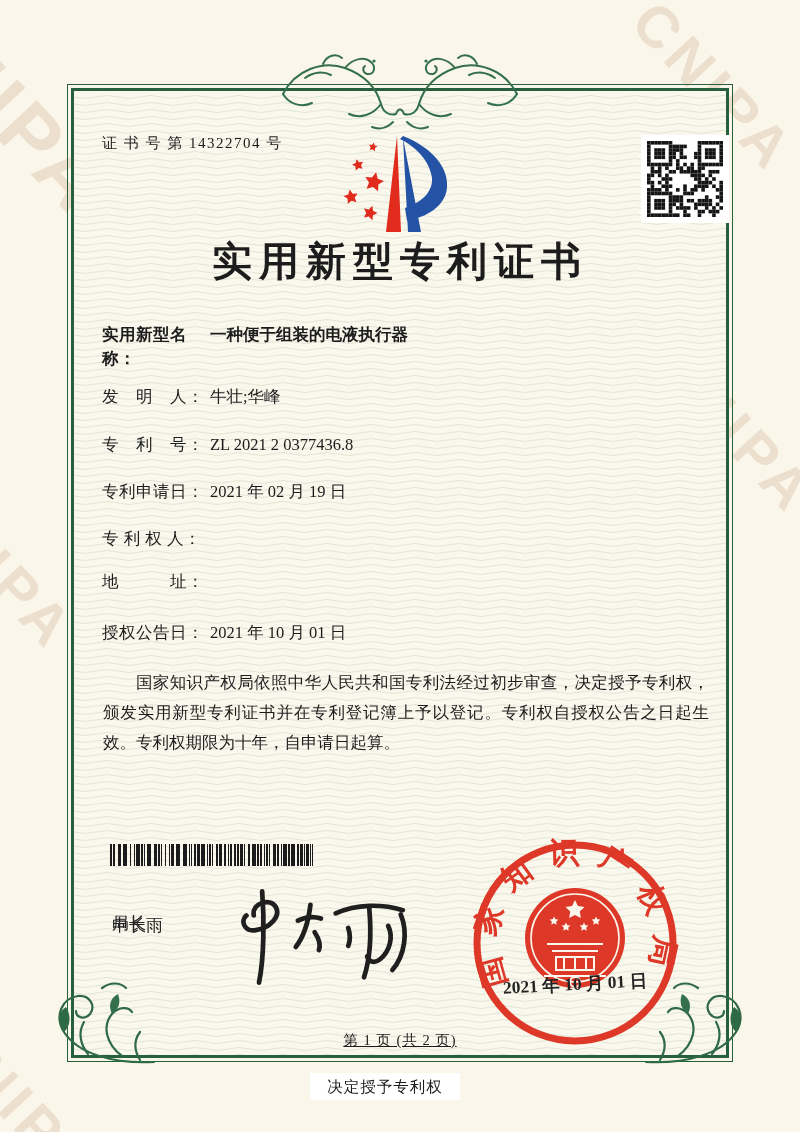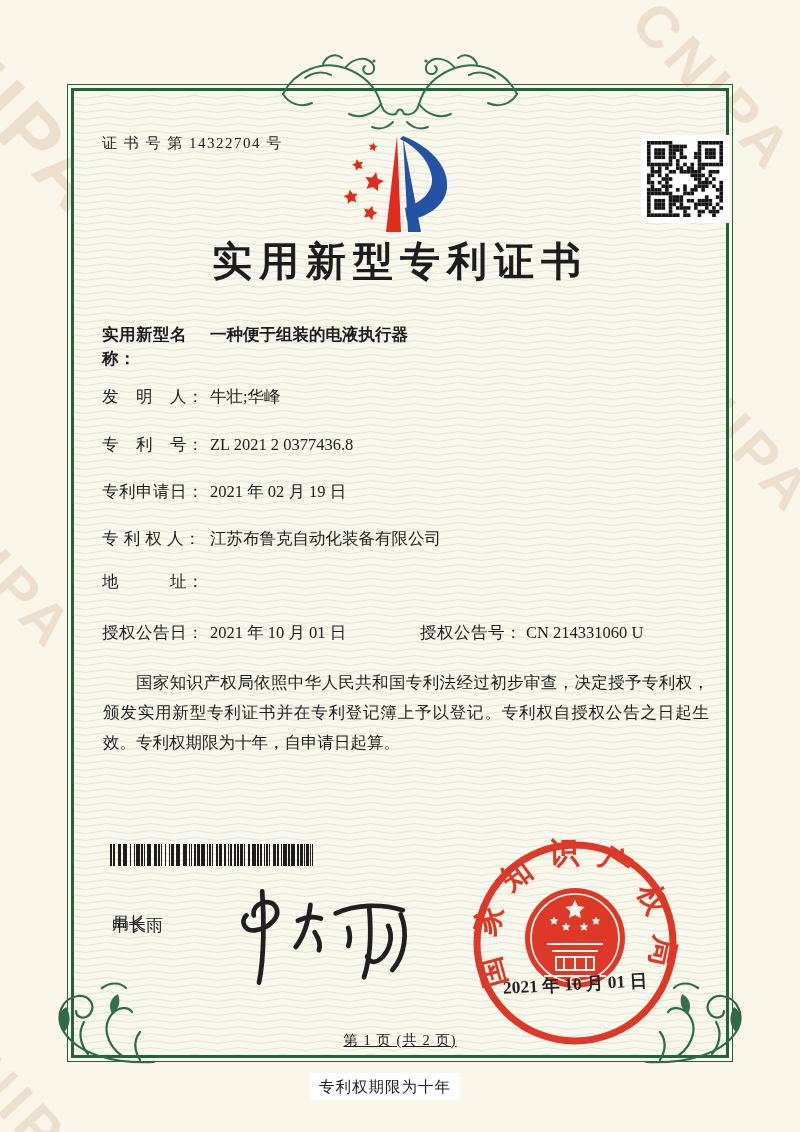--- a/index.html
+++ b/index.html
@@ -513,32 +513,27 @@
 <div class="frow" style="top:433px;">
   <span class="flabel">专　利　号：</span>
   <span class="fvalue">ZL 2021 2 0377436.8</span>
 </div>
 <div class="frow" style="top:480px;">
   <span class="flabel">专利申请日：</span>
   <span class="fvalue">2021 年 02 月 19 日</span>
 </div>
 <div class="frow" style="top:527px;">
   <span class="flabel">专 利 权 人：</span>
-  <span class="fvalue">江苏布鲁克自动化装备有限公司</span>
 </div>
 <div class="frow" style="top:570px;">
   <span class="flabel">地　　　址：</span>
 </div>
 <div class="frow" style="top:621px;">
   <span class="flabel">授权公告日：</span>
   <span class="fvalue">2021 年 10 月 01 日</span>
-  <span class="grant2">
-    <span class="flabel" style="width:auto">授权公告号：</span>
-    <span class="fvalue">CN 214331060 U</span>
-  </span>
 </div>
 
 <div class="paras">
   <p>国家知识产权局依照中华人民共和国专利法经过初步审查，决定授予专利权，颁发实用新型专利证书并在专利登记簿上予以登记。专利权自授权公告之日起生效。专利权期限为十年，自申请日起算。</p>
 </div>
 
 <div class="barcode" id="barcode">
     <i style="width:2px;margin-right:1px"></i>
     <i style="width:2px;margin-right:3px"></i>
     <i style="width:3px;margin-right:2px"></i>
@@ -636,13 +631,13 @@
       <path d="M-19,19 L19,19 L19,32 L-19,32 Z"></path>
       <path d="M-11,19 L-11,32 M0,19 L0,32 M11,19 L11,32"></path>
       <path d="M-31,38 L31,38"></path>
       <circle cx="0" cy="44" r="5"></circle>
     </g>
   </g>
   <text x="105" y="152" text-anchor="middle" font-size="17.5" font-weight="bold" fill="#141414" transform="rotate(-3 105 146)" font-family="Liberation Serif, DejaVu Serif, serif">2021 年 10 月 01 日</text>
 </svg>
 
 <div class="page-info">第 1 页 (共 2 页)</div>
-<div class="note-box">专利权期限为十年</div>
+<div class="note-box">决定授予专利权</div>
 
 </body></html>

